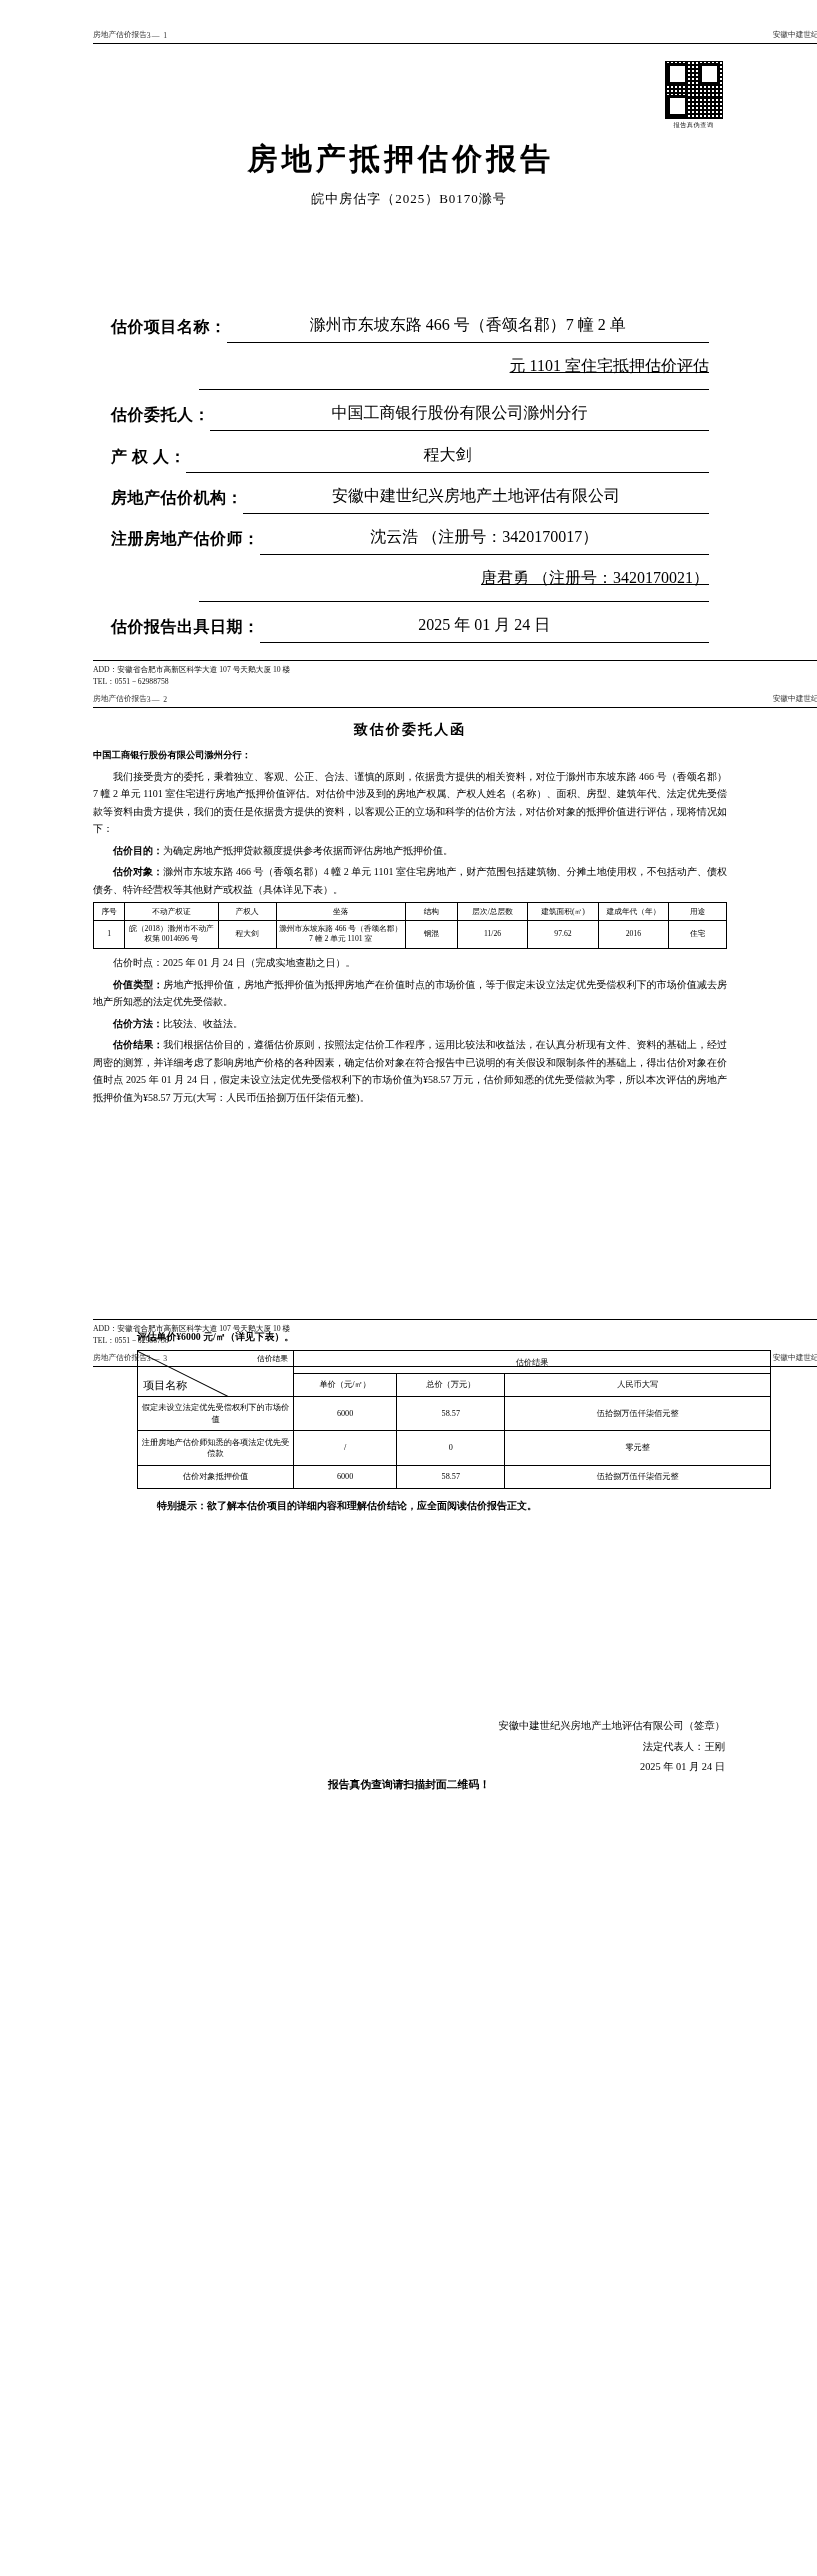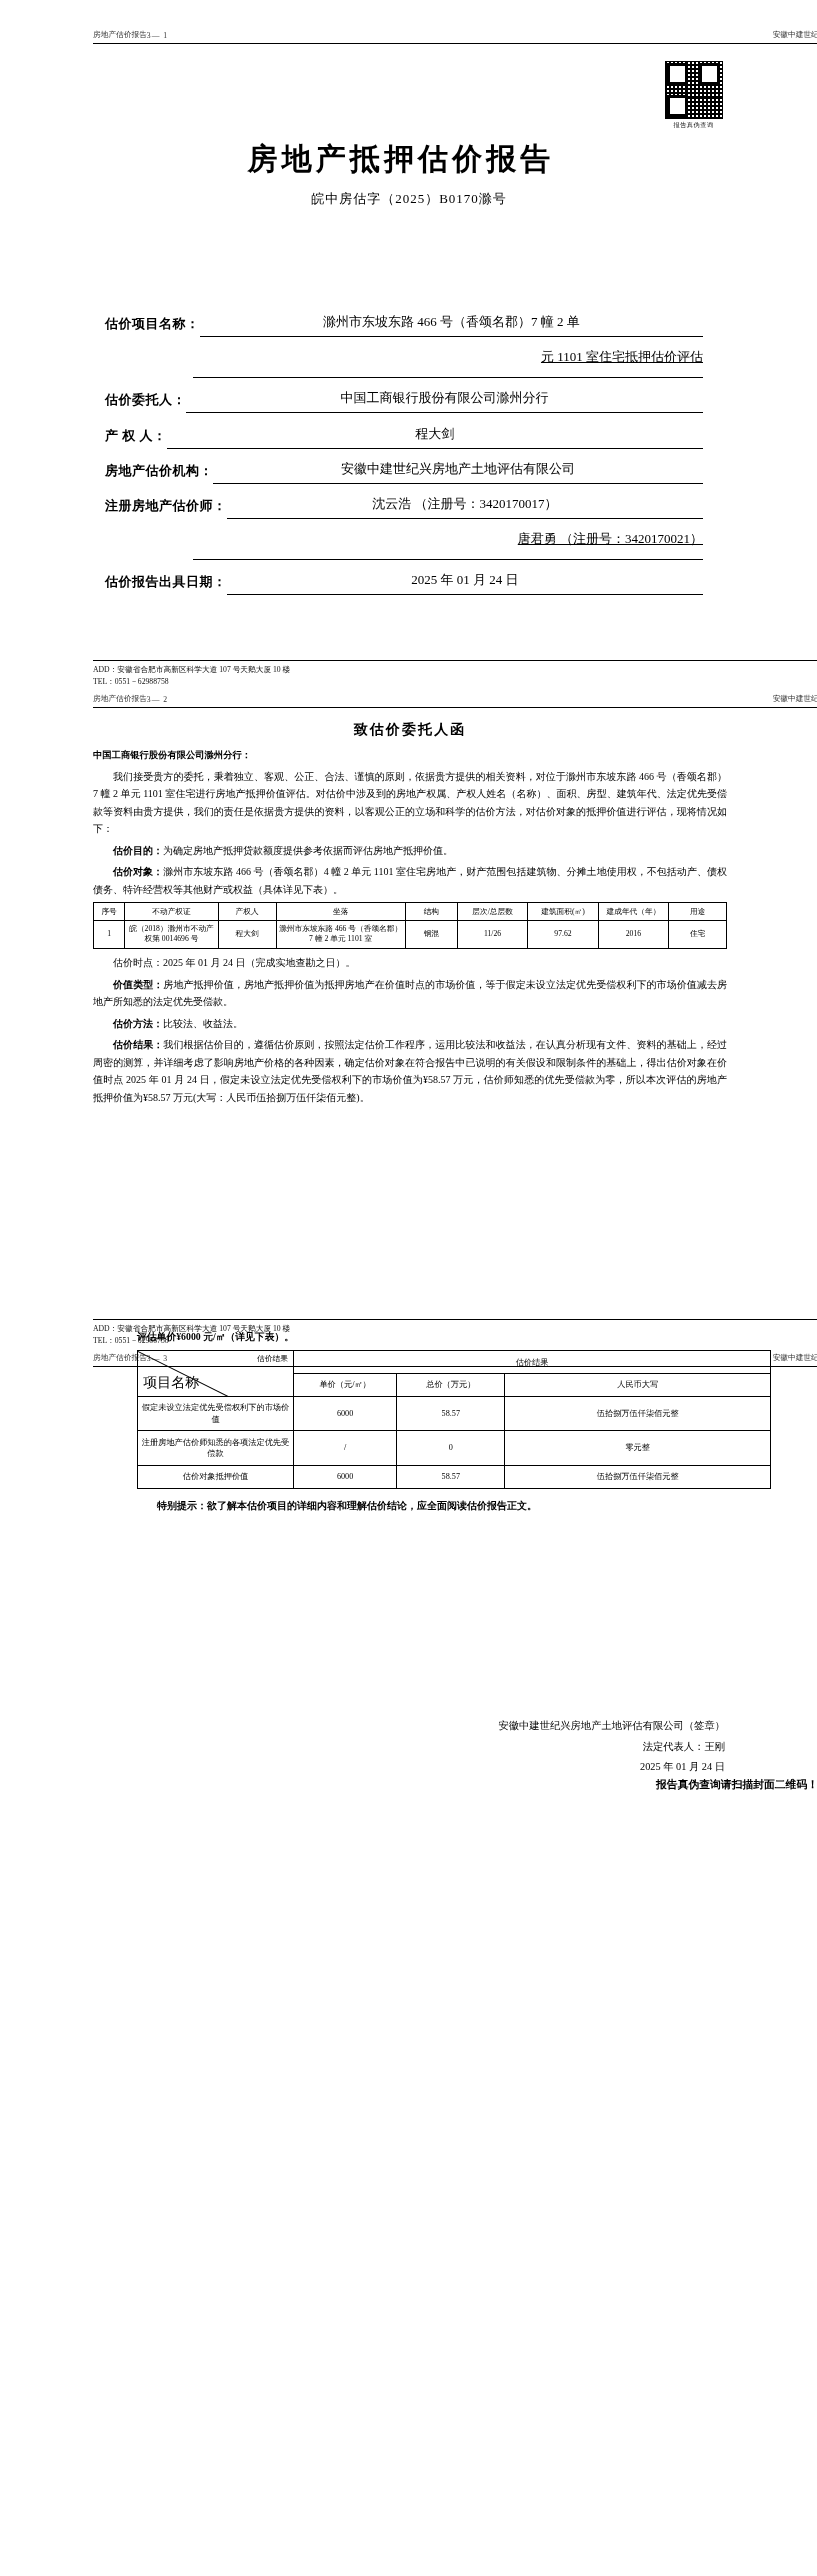--- a/index.html
+++ b/index.html
@@ -102,23 +102,23 @@
     top: 190px;
     left: 0; right: 0;
     text-align: center;
     font-size: 13px;
     letter-spacing: 1px;
   }
   
   .cover-block {
     position: absolute;
     top: 309px;
-    left: 105px;
+    left: 111px;
     width: 598px;
-    font-size: 13px;
+    font-size: 16px;
     line-height: 2.0;
   }
   .cover-row {
     display: flex;
     align-items: flex-end;
     margin-bottom: 7.2px;
   }
   .cover-label {
     font-weight: bold;
     white-space: nowrap;
@@ -210,41 +210,41 @@
     width: 141.5%;
     height: 0.5px;
     background: #000;
     transform-origin: top left;
     transform: rotate(26.5deg);
   }
   .diag-cell .tl {
     position: absolute;
     left: 5.2px;
     bottom: 3.1px;
-    font-size: 14px;
+    font-size: 11px;
   }
   .diag-cell .br {
     position: absolute;
     right: 5.2px;
     top: 3.1px;
     font-size: 7.7px;
   }
   
   .sign-block {
     position: absolute;
     right: 93px;
     width: 361px;
     text-align: right;
     font-size: 10.3px;
     line-height: 2.0;
   }
   .sign-center {
     position: absolute;
     left: 0; right: 0;
-    text-align: right;
+    text-align: center;
     font-size: 10.8px;
     font-weight: bold;
   }
 </style>
 </head>
 <body>
 
 <div class="page">
 
   <div class="sheet runhead" style="top:30px;">

